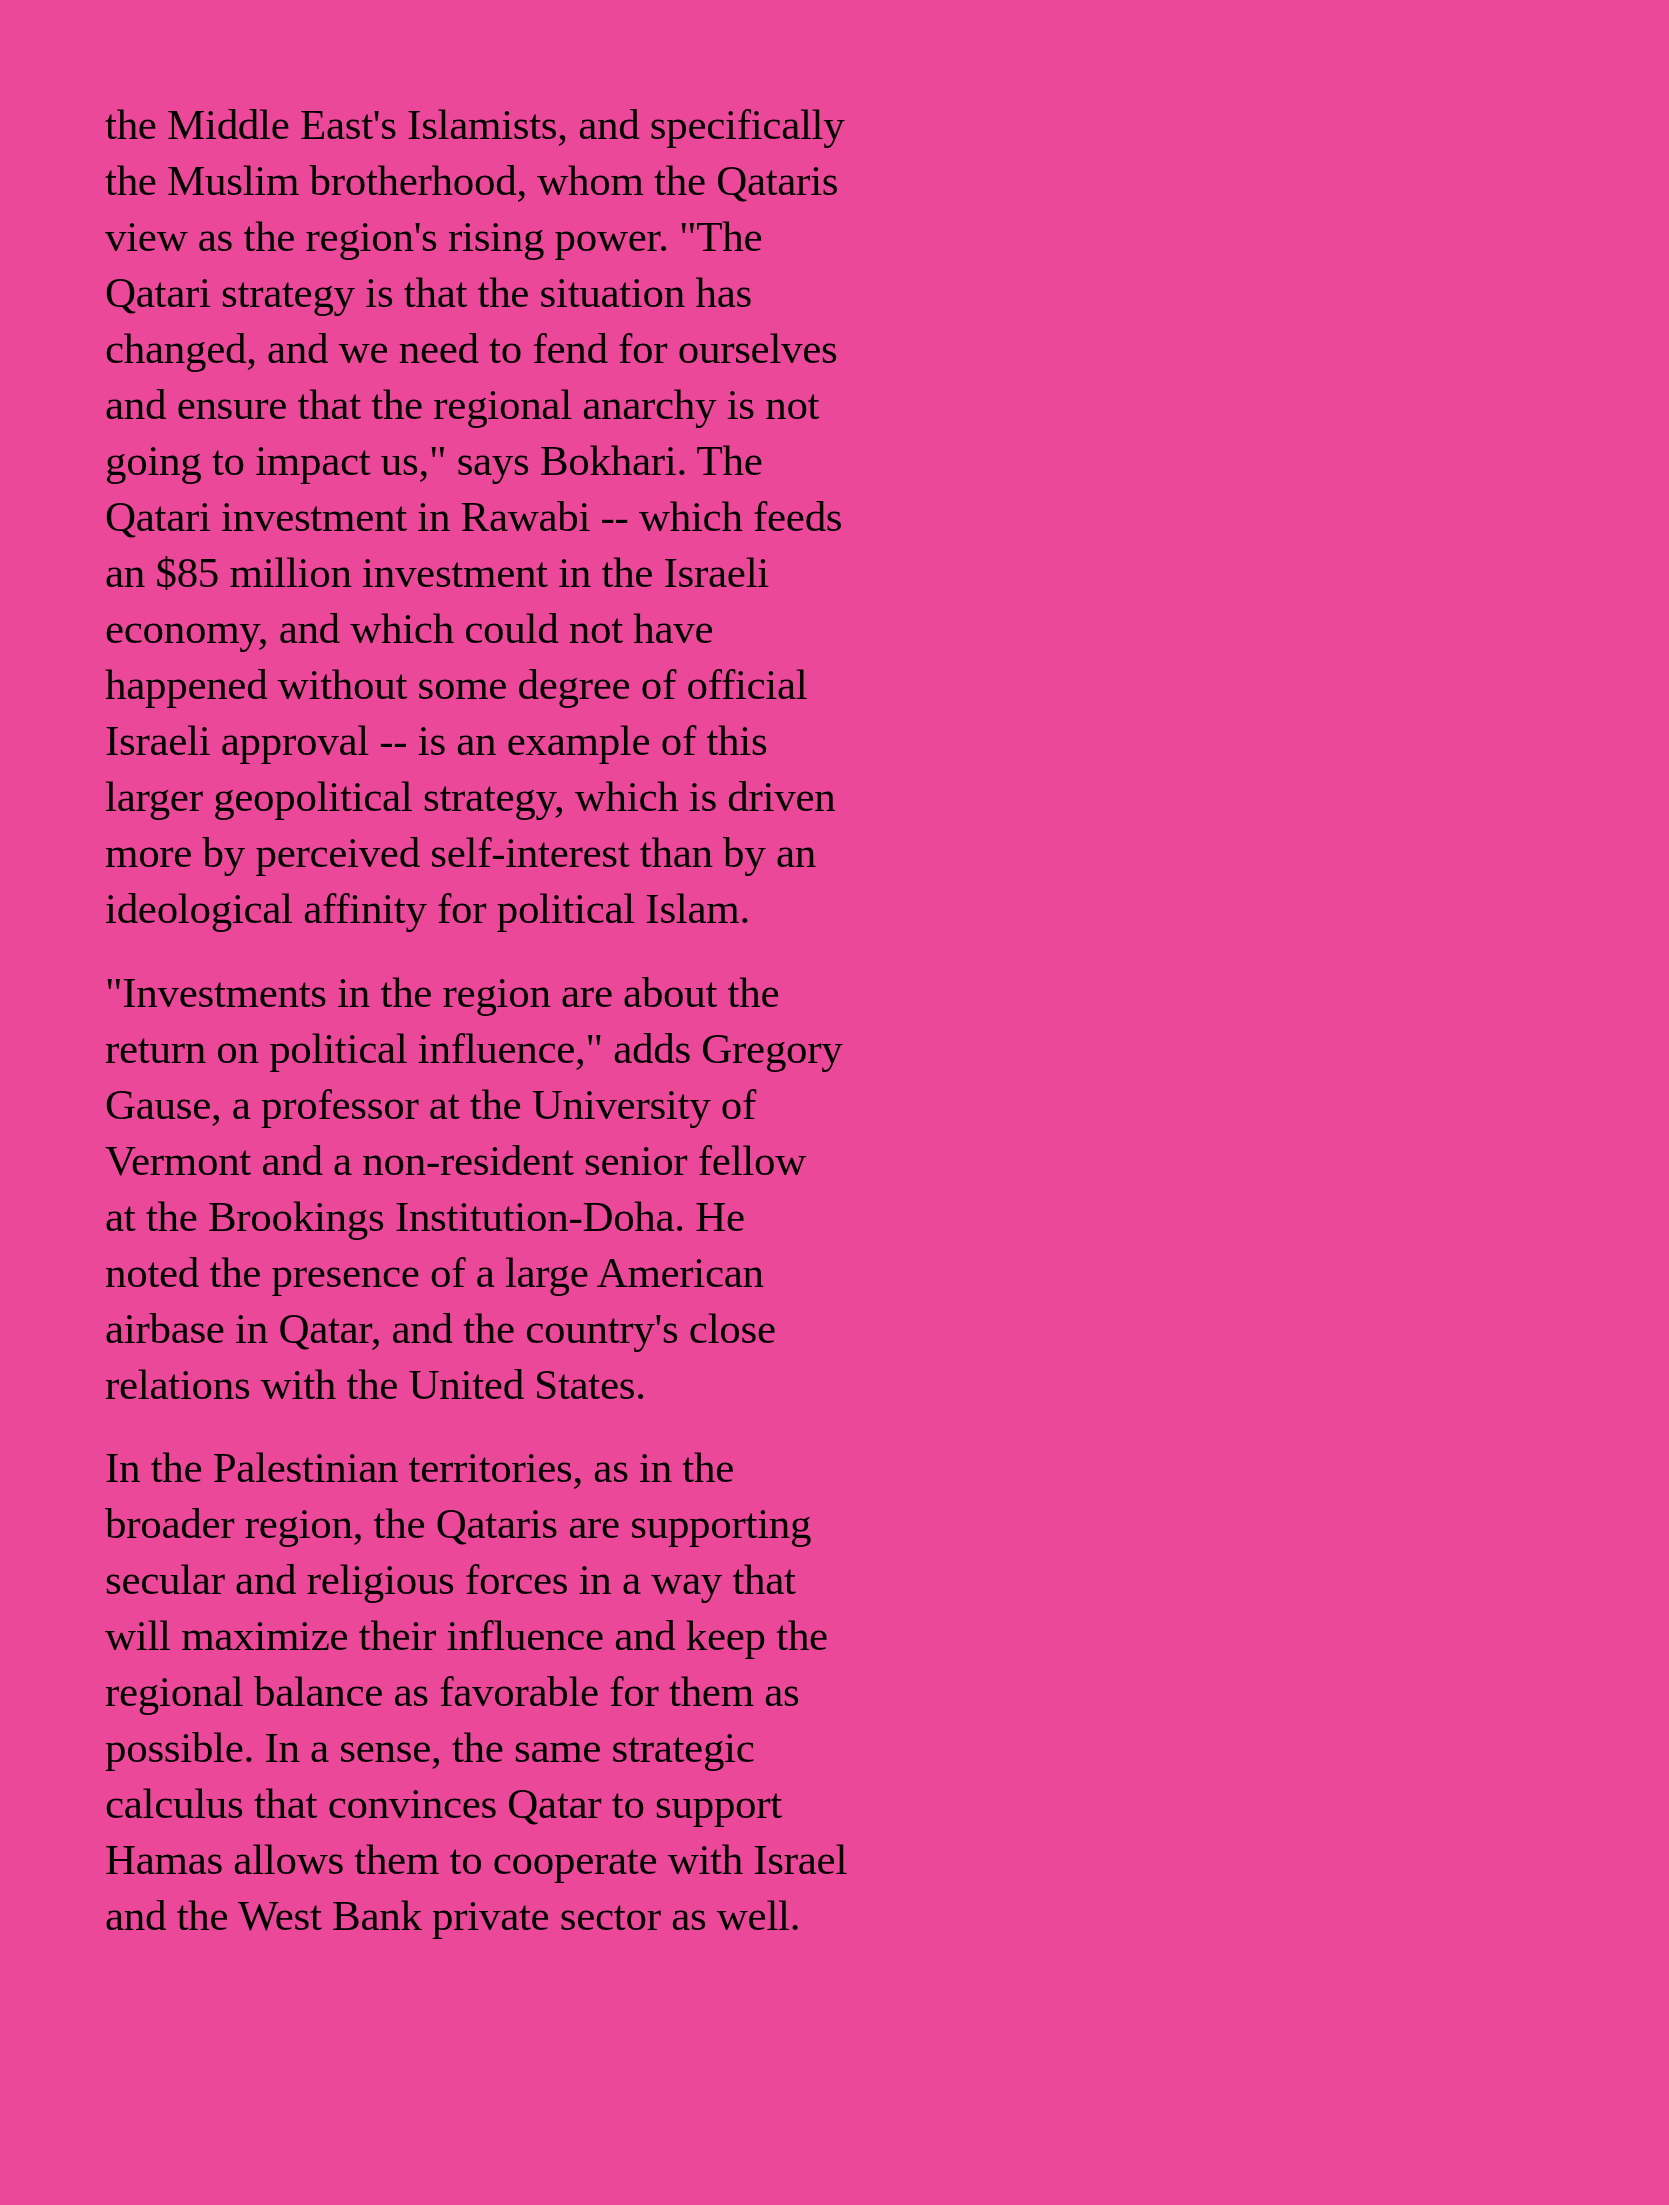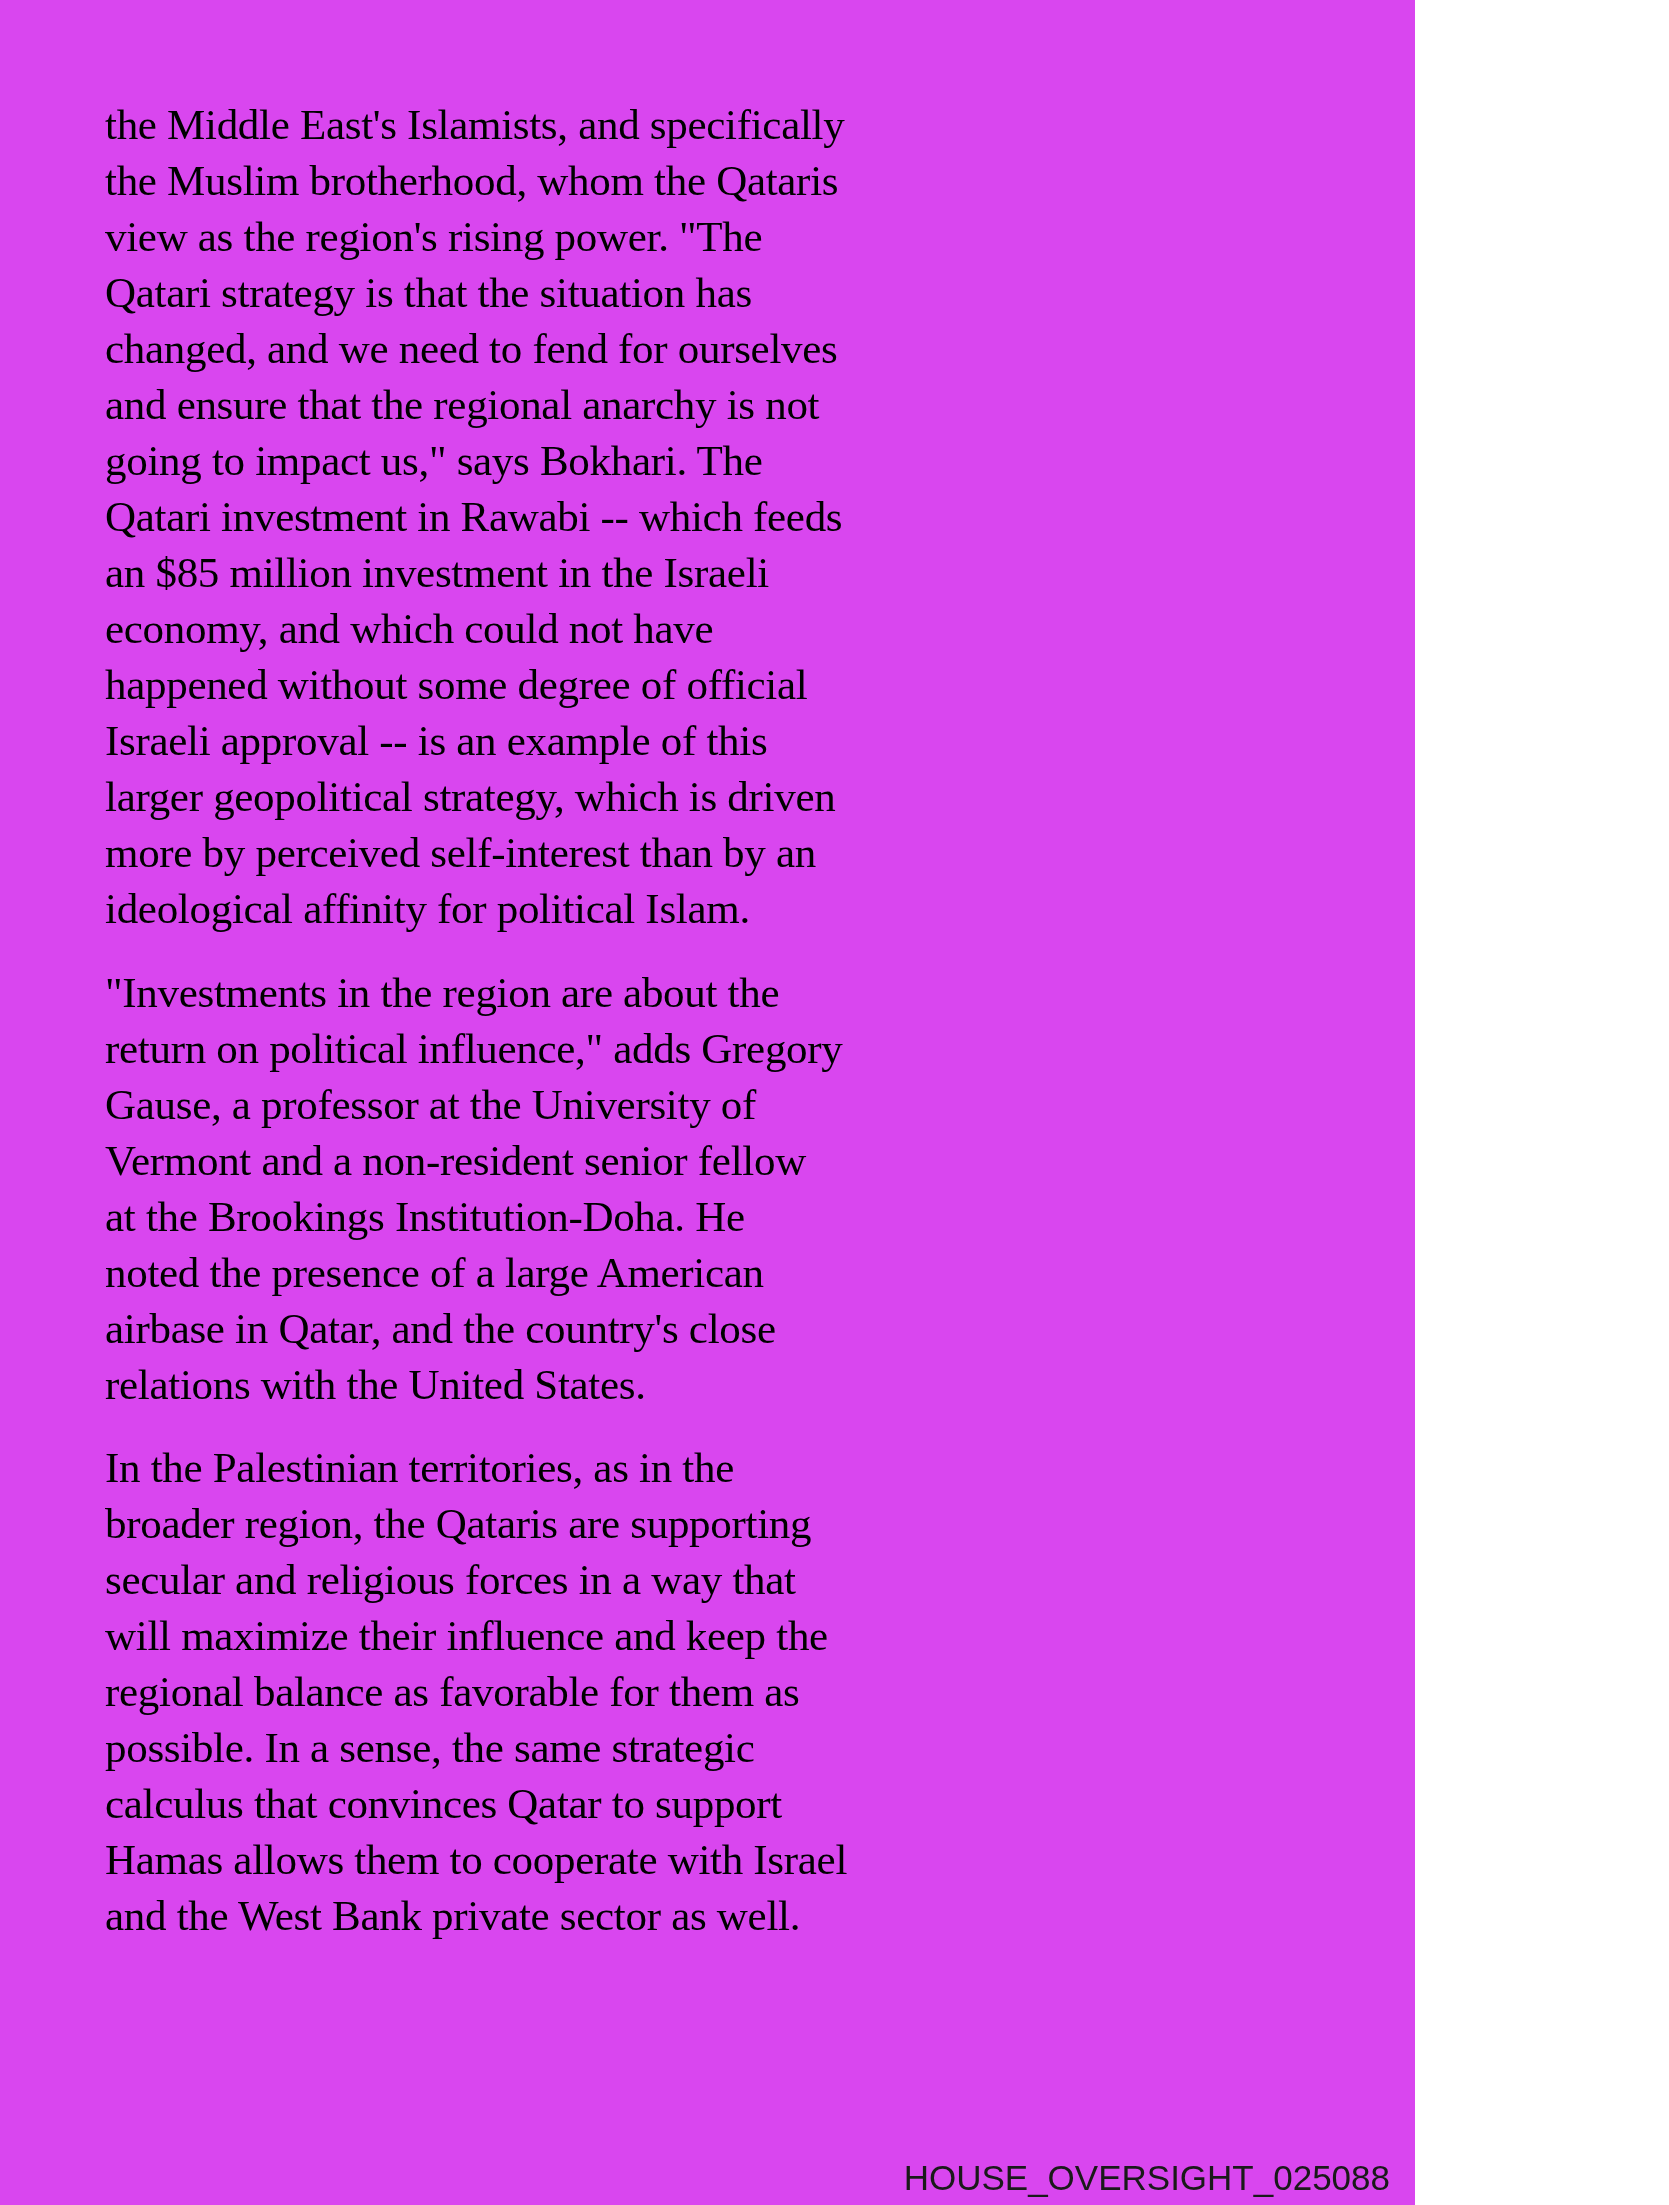--- a/index.html
+++ b/index.html
@@ -2,23 +2,23 @@
 <html style="font-size:10.5px"><head>
 <meta charset="utf-8">
 <style>
   html, body {
     margin: 0;
     padding: 0;
     background: #ffffff;
   }
   .page {
     position: relative;
-    width: 1415px;
+    width: 1669px;
     height: 2205px;
-    background: #d946ef;
+    background: #ec4899;
     overflow: hidden;
     font-family: "Liberation Serif", serif;
   }
   .article {
     position: absolute;
     left: 105px;
     top: 97px;
     width: 890px;
     color: #000000;
   }
@@ -76,16 +76,15 @@
 broader region, the Qataris are supporting
 secular and religious forces in a way that
 will maximize their influence and keep the
 regional balance as favorable for them as
 possible. In a sense, the same strategic
 calculus that convinces Qatar to support
 Hamas allows them to cooperate with Israel
 and the West Bank private sector as well.</p>
   </div>
 
-  <div class="bates">HOUSE_OVERSIGHT_025088</div>
 
 </div>
 
 
 </body></html>

